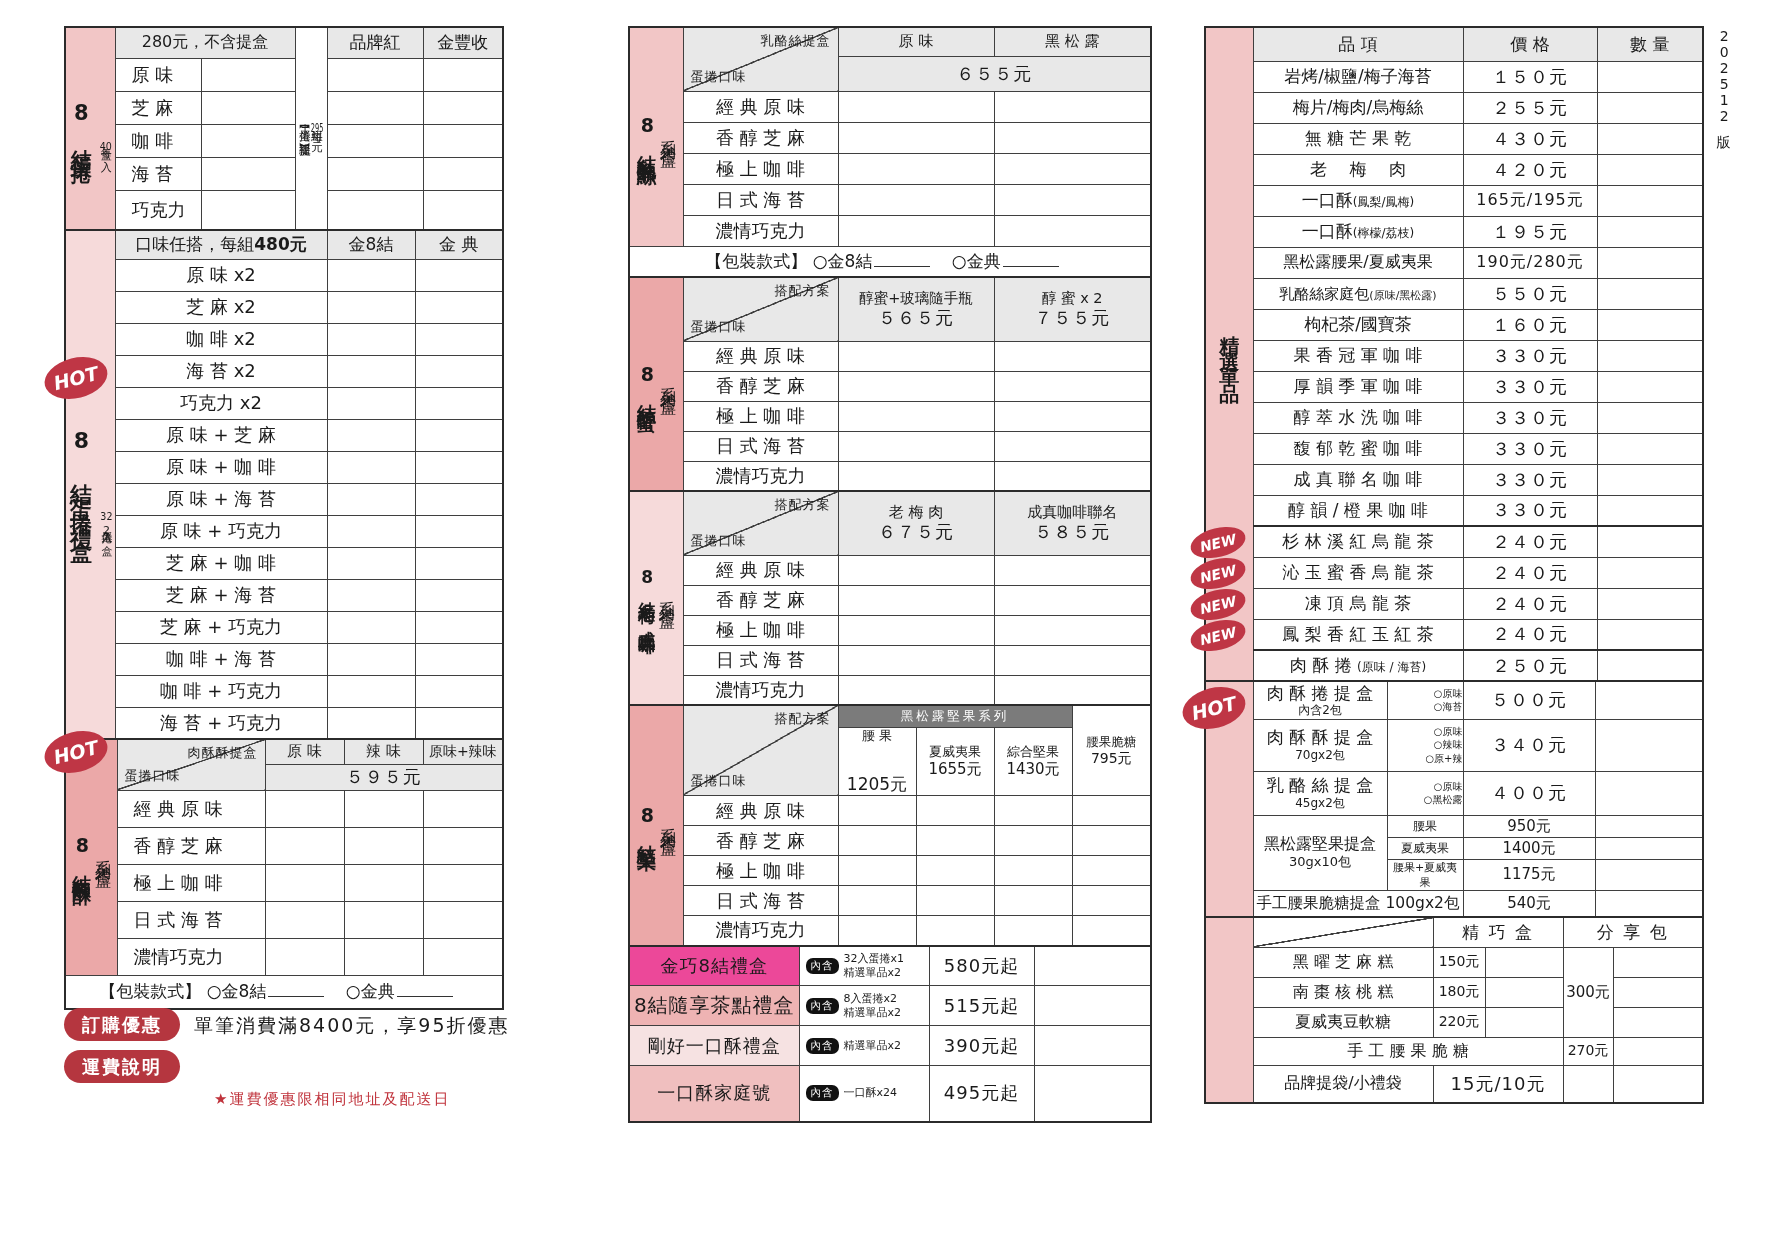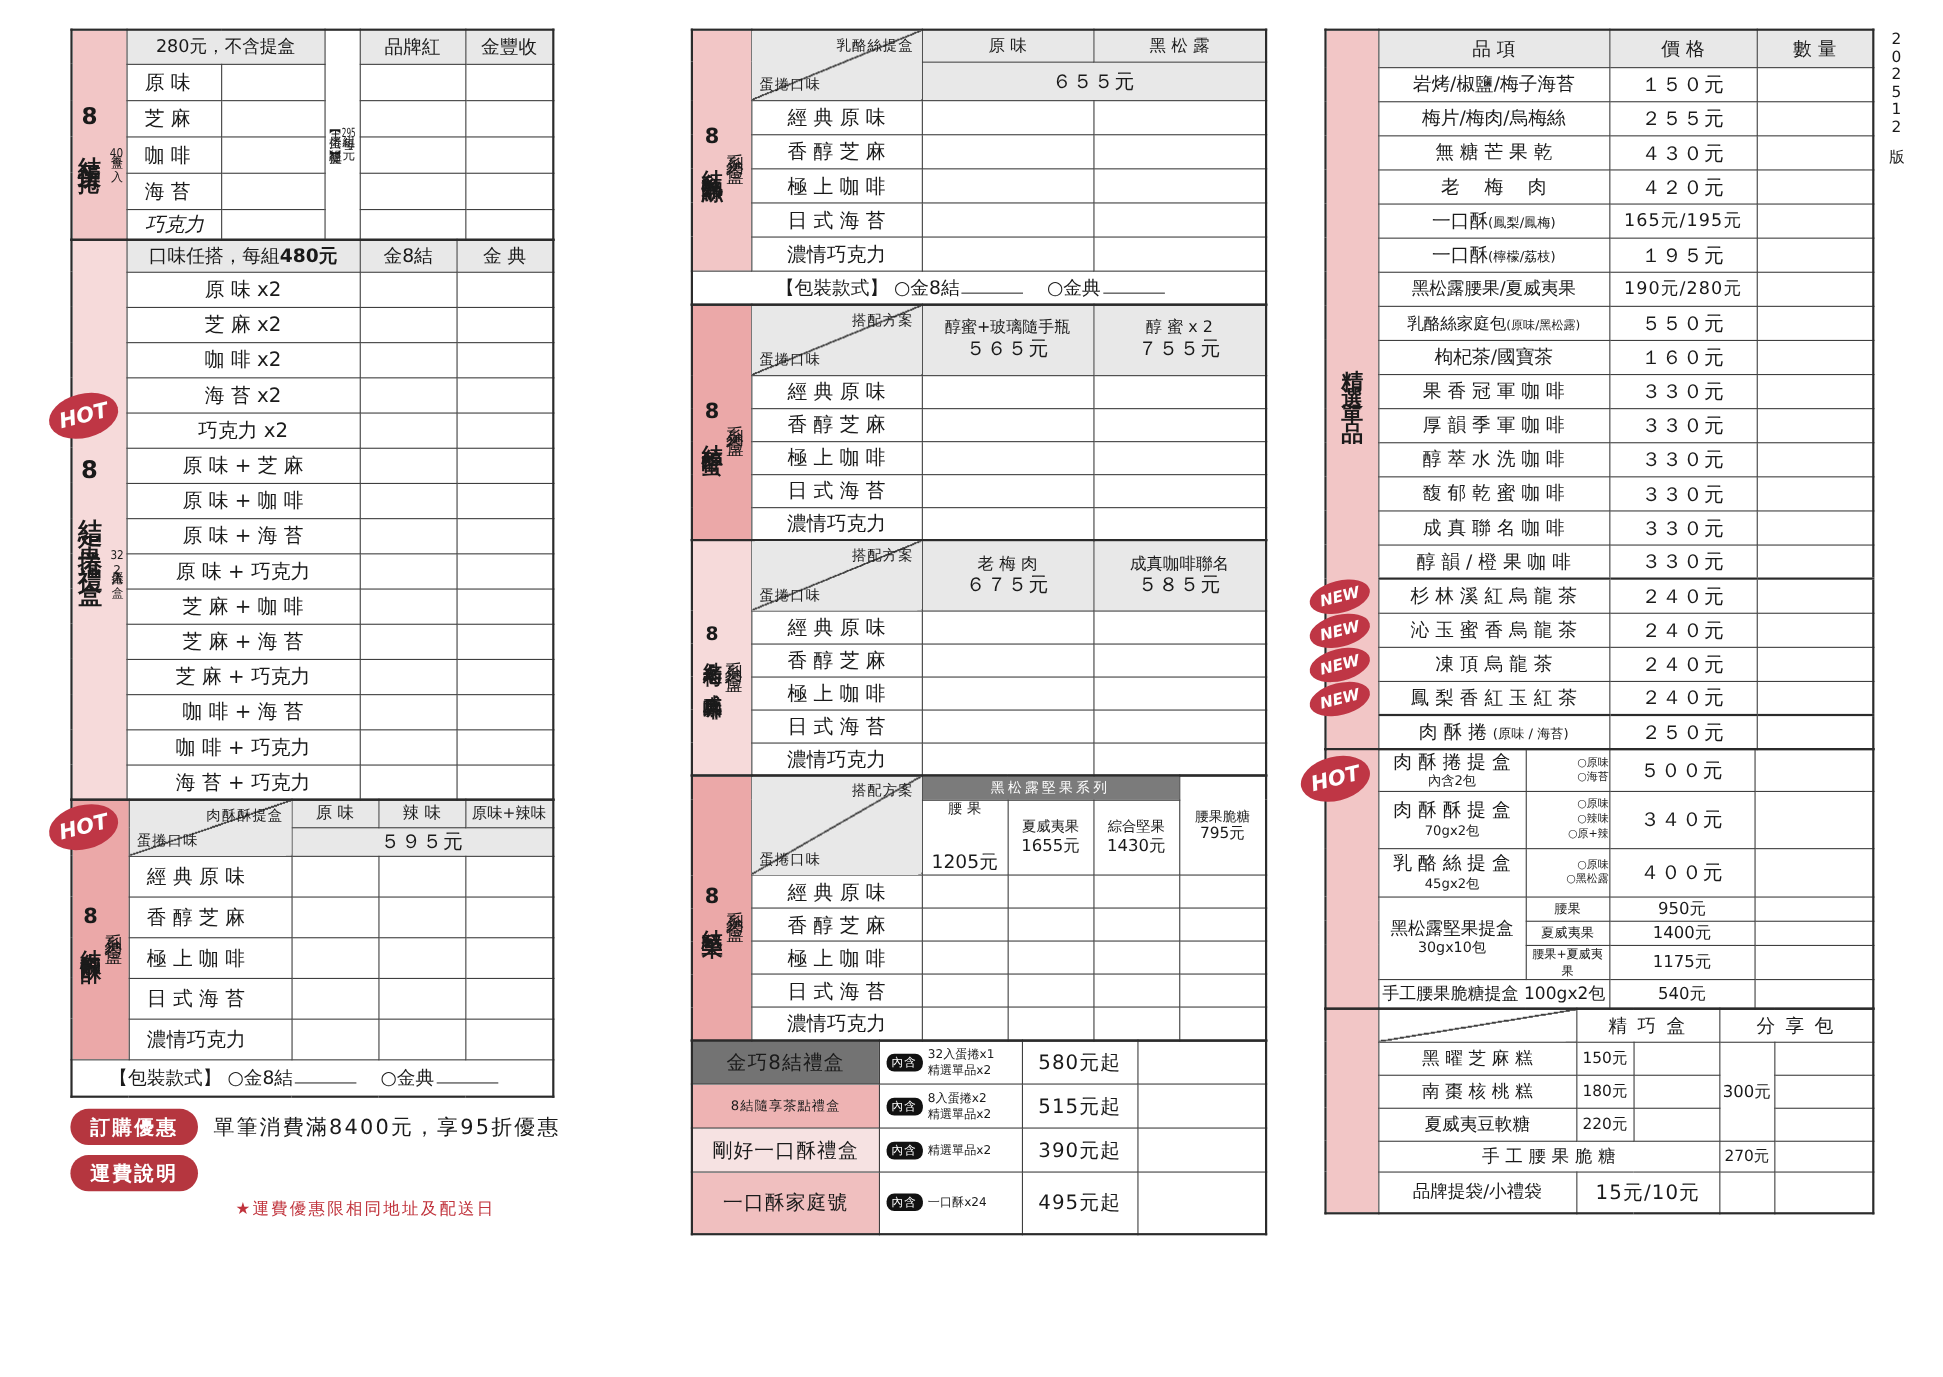--- a/index.html
+++ b/index.html
@@ -102,21 +102,21 @@
             <td></td>
             <td></td>
             <td></td>
           </tr>
       <tr style="height:33px;">
             <td class="flv lft">海 苔</td>
             <td></td>
             <td></td>
             <td></td>
           </tr>
-      <tr style="height:28px;font-style:italic;">
+      <tr style="height:40px;">
             <td class="flv lft">巧克力</td>
             <td></td>
             <td></td>
             <td></td>
           </tr>
     </tbody>
       </table>
 
     <table class="t stk" style="width:438px;">
       <colgroup>
@@ -535,32 +535,32 @@
 
     <table class="t stk" style="width:522px;">
       <colgroup>
           <col style="width:170px">
           <col style="width:130px">
           <col style="width:105px">
           <col style="width:117px">
         </colgroup>
       <tbody>
           <tr style="height:40px;">
-        <td class="boxname" style="background:#737373;">金巧8結禮盒</td>
+        <td class="boxname" style="background:#ec4899;">金巧8結禮盒</td>
         <td>
               <div class="contents">
                 <span class="tagpill">內含</span>
                 <span class="lines"><span>32入蛋捲x1</span><br><span>精選單品x2</span></span>
               </div>
             </td>
         <td class="price">580元起</td>
         <td></td>
       </tr>
       <tr style="height:40px;">
-        <td class="boxname" style="background:#eeb3b3;font-size:12px;">8結隨享茶點禮盒</td>
+        <td class="boxname" style="background:#eeb3b3;font-size:20px;">8結隨享茶點禮盒</td>
         <td>
               <div class="contents">
                 <span class="tagpill">內含</span>
                 <span class="lines"><span>8入蛋捲x2</span><br><span>精選單品x2</span></span>
               </div>
             </td>
         <td class="price">515元起</td>
         <td></td>
       </tr>
       <tr style="height:40px;">

